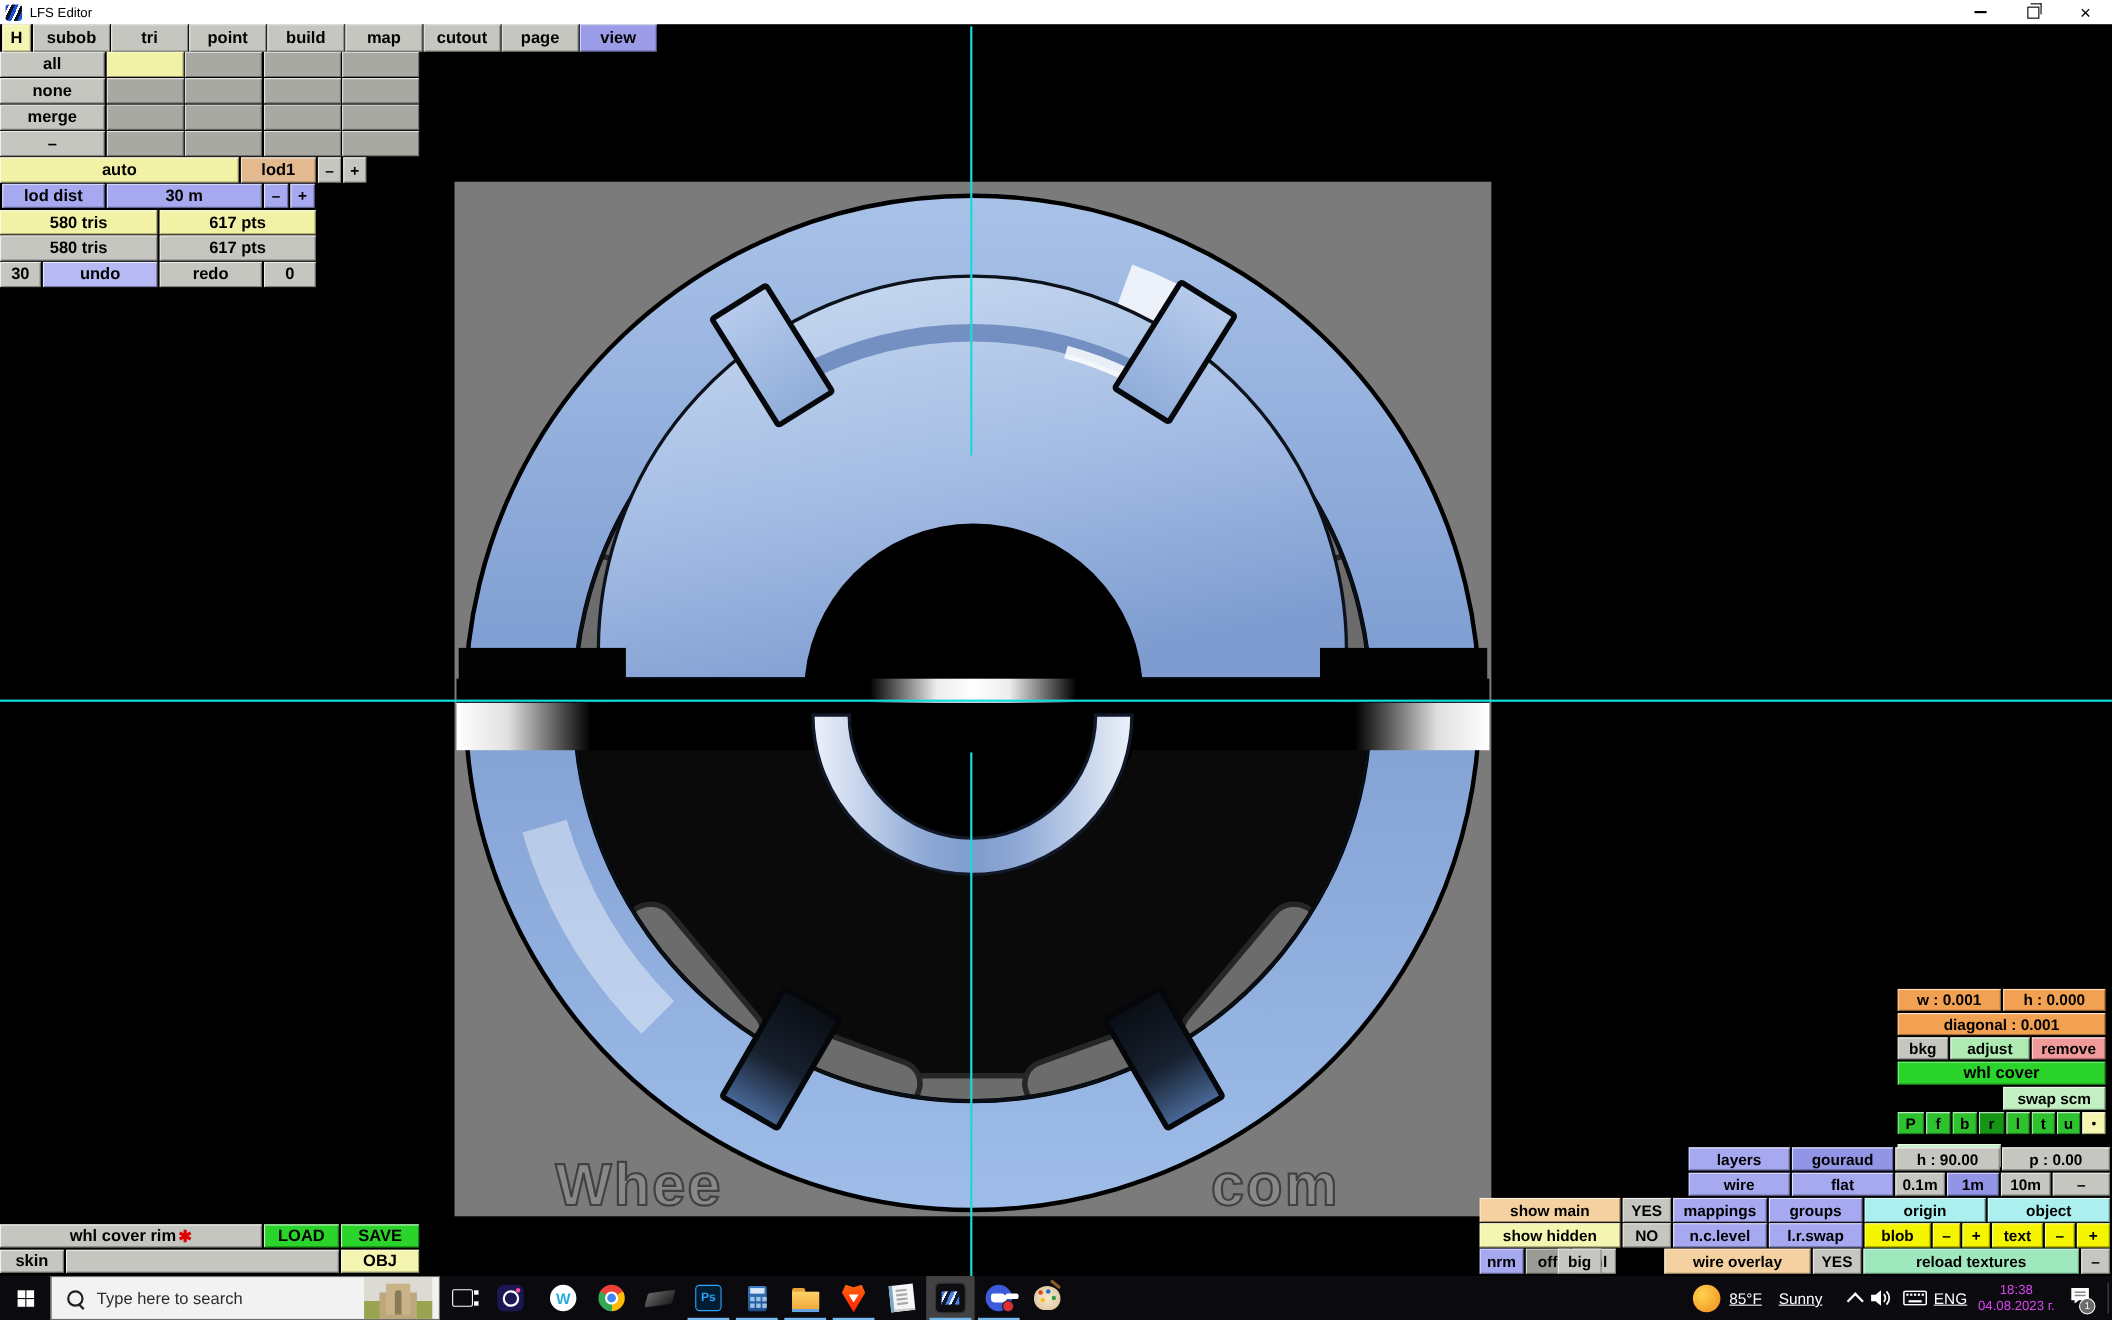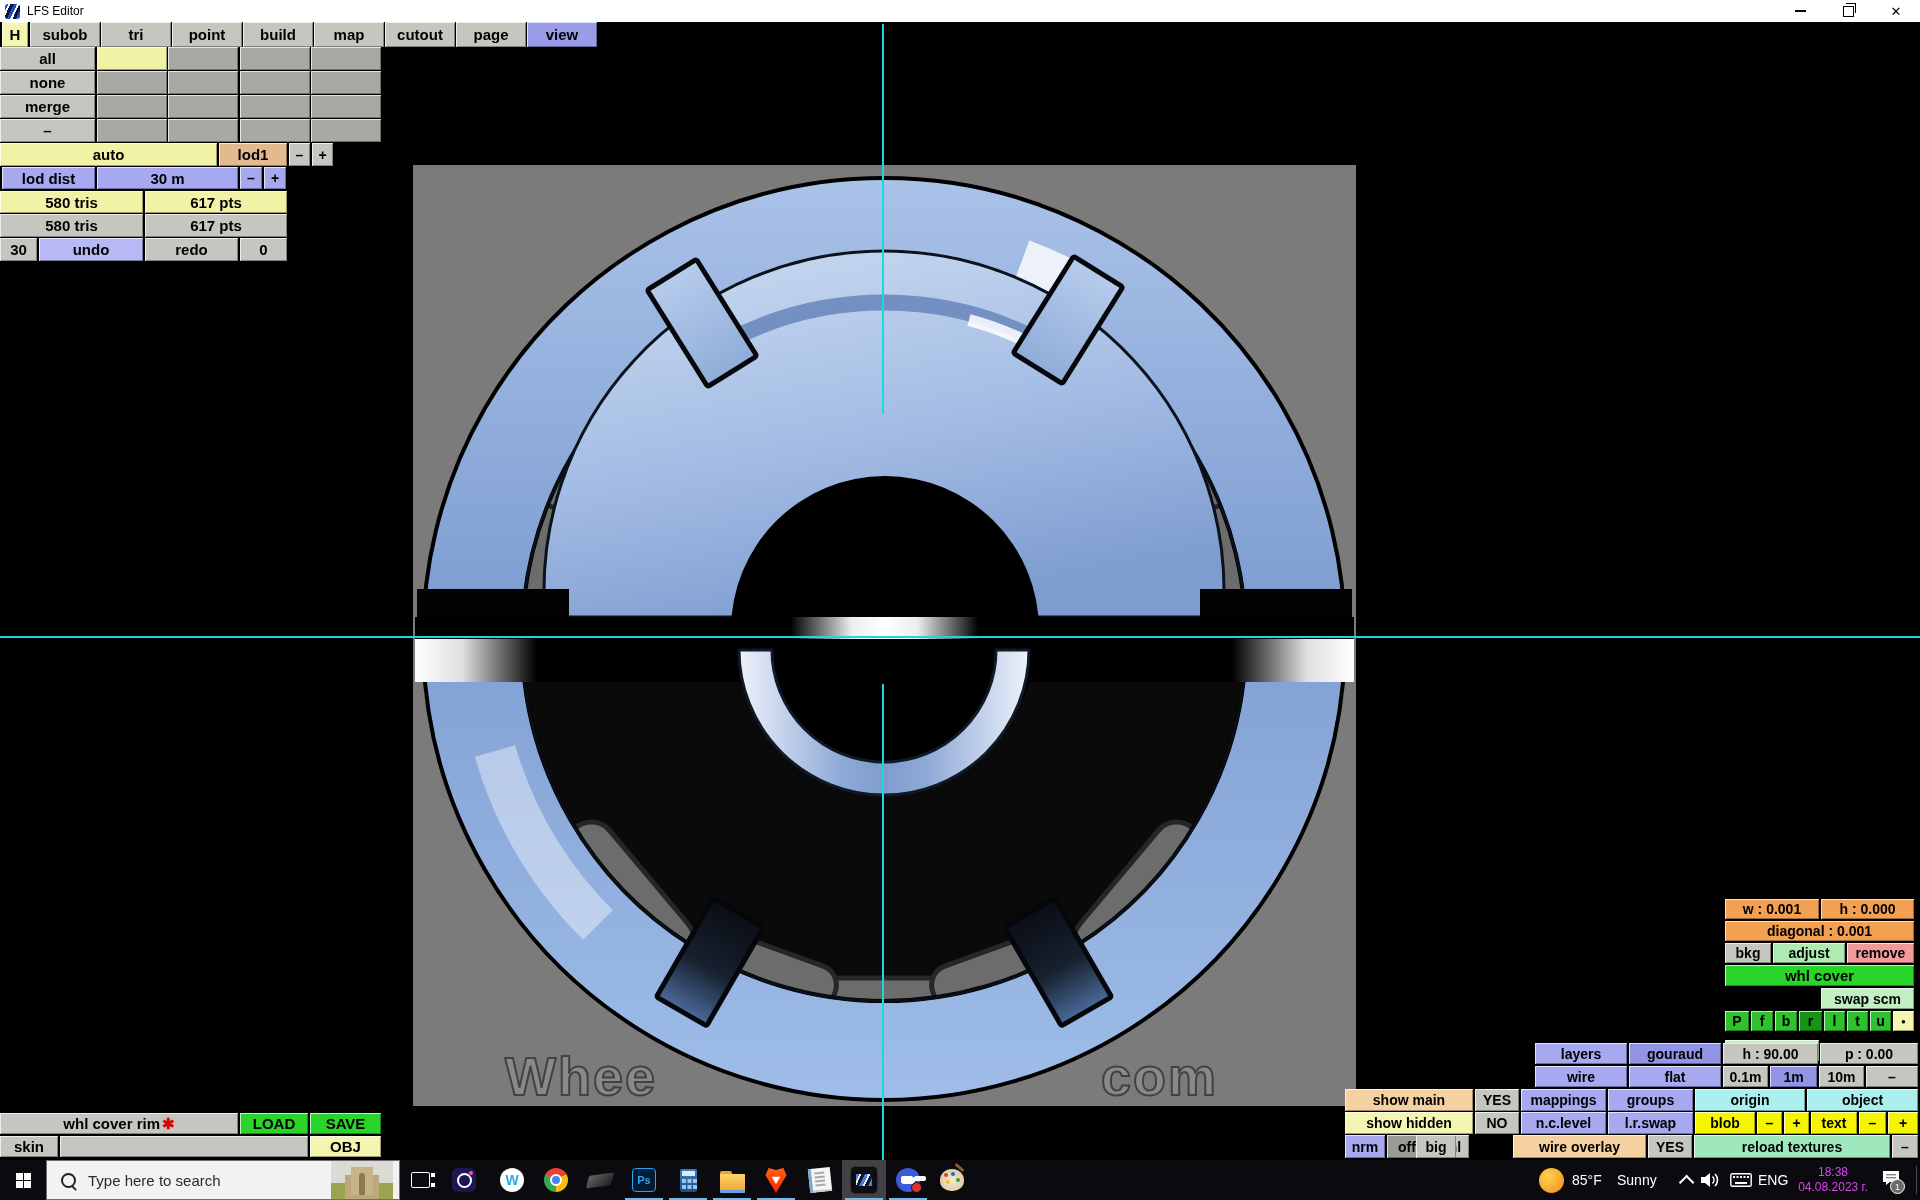--- a/index.html
+++ b/index.html
@@ -27,21 +27,21 @@
   .green{background:#2bd42b}.greenB{background:#2ec22e}.greenP{background:#149614}
   .greenL{background:#c3f0c3}.mint{background:#9fe8bd}
   .orange{background:#f2a152}.salmon{background:#f09a9a}.cyanB{background:#abf0ee}
   .yellowB{background:#f5f500}.peach{background:#f5d0a0}
   .ast{color:#e00000;margin-left:2px;}
   
   #viewport{position:absolute;left:413px;top:165px;width:943px;height:941px;z-index:1;}
   .xline{position:absolute;background:#17dada;z-index:5;}
   
   #taskbar{position:absolute;left:0;top:1160px;width:1920px;height:40px;background:#0b0b0f;z-index:40;}
-  .tb{position:absolute;top:0;height:40px;display:flex;align-items:center;justify-content:center;}
+  .tb{position:absolute;top:0;height:40px;display:flex;align-items:center;justify-content:center;text-decoration:underline;}
   #start{left:0;width:46px;}
   .winlogo{width:15px;height:15px;background:
      linear-gradient(#fff,#fff) 0 0/7px 7px no-repeat,
      linear-gradient(#fff,#fff) 8px 0/7px 7px no-repeat,
      linear-gradient(#fff,#fff) 0 8px/7px 7px no-repeat,
      linear-gradient(#fff,#fff) 8px 8px/7px 7px no-repeat;}
   #searchbox{position:absolute;left:46px;top:0;width:352px;height:38px;background:#f2f2f2;border:1px solid #6e6e6e;
      display:flex;align-items:center;z-index:41;}
   .mag{width:11px;height:11px;border:2px solid #222;border-radius:50%;position:relative;margin-left:14px;}
   .mag::after{content:"";position:absolute;width:2px;height:6px;background:#222;left:10px;top:10px;transform:rotate(-45deg);}

